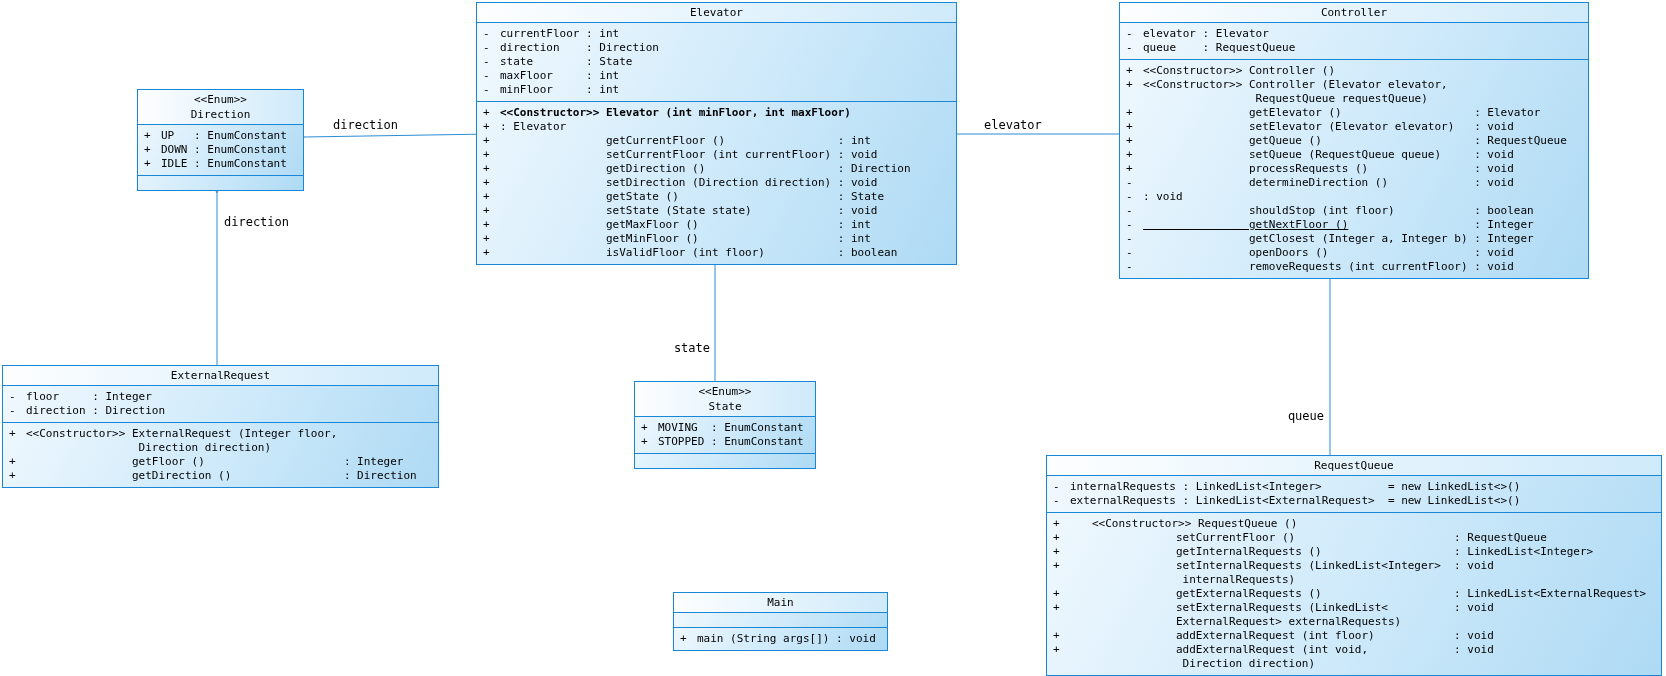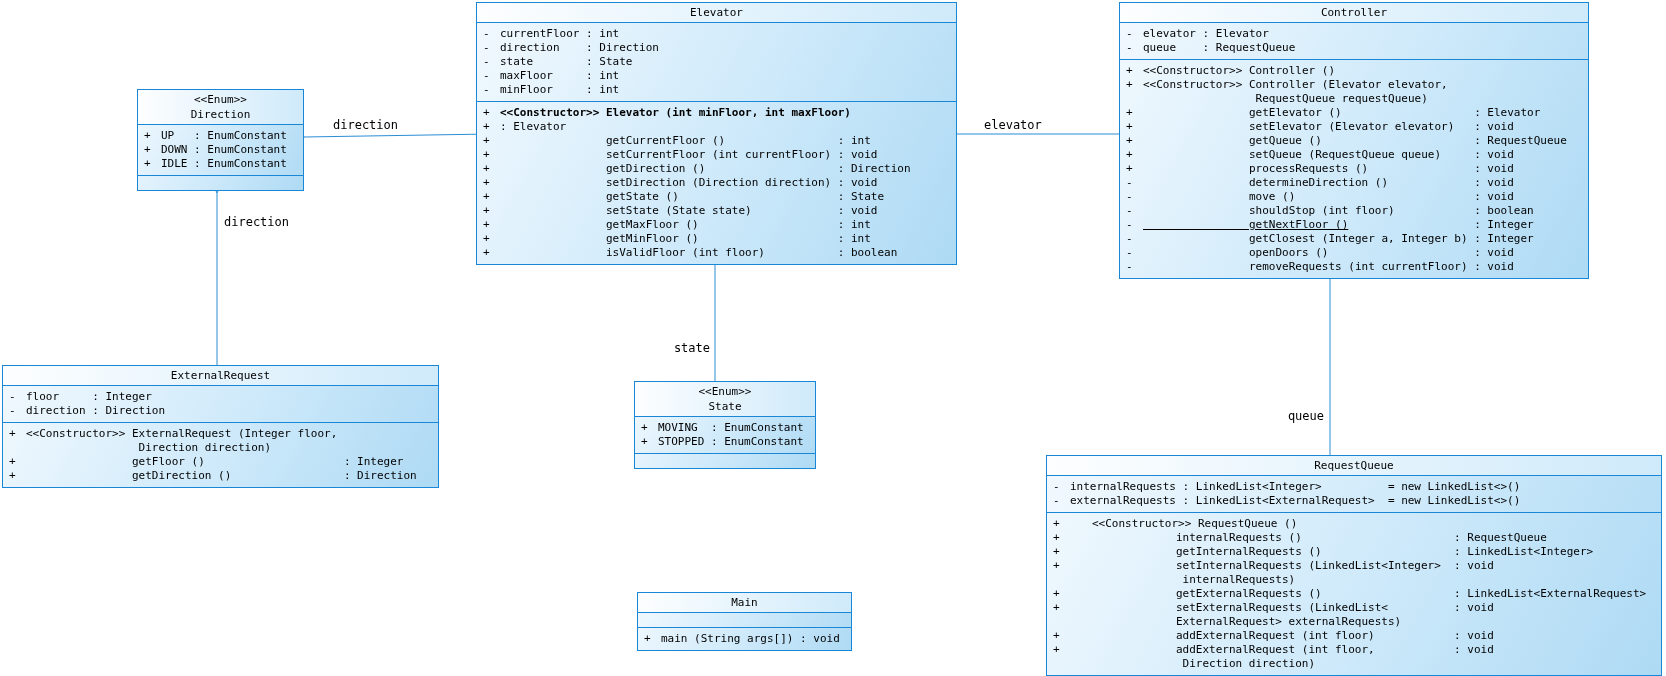--- a/index.html
+++ b/index.html
@@ -202,21 +202,20 @@
           <span class="mbody" style="width: 50ch;">                processRequests ()</span>
           <span class="mtype">: void</span>
         </div>
         <div class="line">
           <span class="vis">-</span>
           <span class="mbody" style="width: 50ch;">                determineDirection ()</span>
           <span class="mtype">: void</span>
         </div>
         <div class="line">
           <span class="vis">-</span>
-          <span class="mbody" style="width: 50ch;">                move ()</span>
           <span class="mtype">: void</span>
         </div>
         <div class="line">
           <span class="vis">-</span>
           <span class="mbody" style="width: 50ch;">                shouldStop (int floor)</span>
           <span class="mtype">: boolean</span>
         </div>
         <div class="line">
           <span class="vis">-</span>
           <span class="mbody" style="width: 50ch; text-decoration: underline;">                getNextFloor ()</span>
@@ -281,21 +280,21 @@
           <span class="vis">+</span>
           <span class="mbody">MOVING  : EnumConstant</span>
         </div>
         <div class="line">
           <span class="vis">+</span>
           <span class="mbody">STOPPED : EnumConstant</span>
         </div>
       </div>
       <div class="compartment methods"></div>
     </div>
-    <div class="uml-class" style="left: 637px; top: 592px; width: 215px;">
+    <div class="uml-class" style="left: 673px; top: 592px; width: 215px;">
       <div class="title">
         <div>Main</div>
       </div>
       <div class="compartment attrs"></div>
       <div class="compartment methods">
         <div class="line">
           <span class="vis">+</span>
           <span class="mbody" style="width: 21ch;">main (String args[])</span>
           <span class="mtype">: void</span>
         </div>
@@ -315,21 +314,21 @@
           <span class="mbody">externalRequests : LinkedList&lt;ExternalRequest&gt;  = new LinkedList&lt;&gt;()</span>
         </div>
       </div>
       <div class="compartment methods">
         <div class="line">
           <span class="vis">+</span>
           <span class="mbody" style="width: 58ch; margin-left: 22px;">&lt;&lt;Constructor&gt;&gt; RequestQueue ()</span>
         </div>
         <div class="line">
           <span class="vis">+</span>
-          <span class="mbody" style="width: 58ch;">                internalRequests ()</span>
+          <span class="mbody" style="width: 58ch;">                setCurrentFloor ()</span>
           <span class="mtype">: RequestQueue</span>
         </div>
         <div class="line">
           <span class="vis">+</span>
           <span class="mbody" style="width: 58ch;">                getInternalRequests ()</span>
           <span class="mtype">: LinkedList&lt;Integer&gt;</span>
         </div>
         <div class="line">
           <span class="vis">+</span>
           <span class="mbody" style="width: 58ch;">                setInternalRequests (LinkedList&lt;Integer&gt;
@@ -347,19 +346,19 @@
                 ExternalRequest&gt; externalRequests)</span>
           <span class="mtype">: void</span>
         </div>
         <div class="line">
           <span class="vis">+</span>
           <span class="mbody" style="width: 58ch;">                addExternalRequest (int floor)</span>
           <span class="mtype">: void</span>
         </div>
         <div class="line">
           <span class="vis">+</span>
-          <span class="mbody" style="width: 58ch;">                addExternalRequest (int floor,
+          <span class="mbody" style="width: 58ch;">                addExternalRequest (int void,
                  Direction direction)</span>
           <span class="mtype">: void</span>
         </div>
       </div>
     </div>
   </div>
 
 </body></html>

